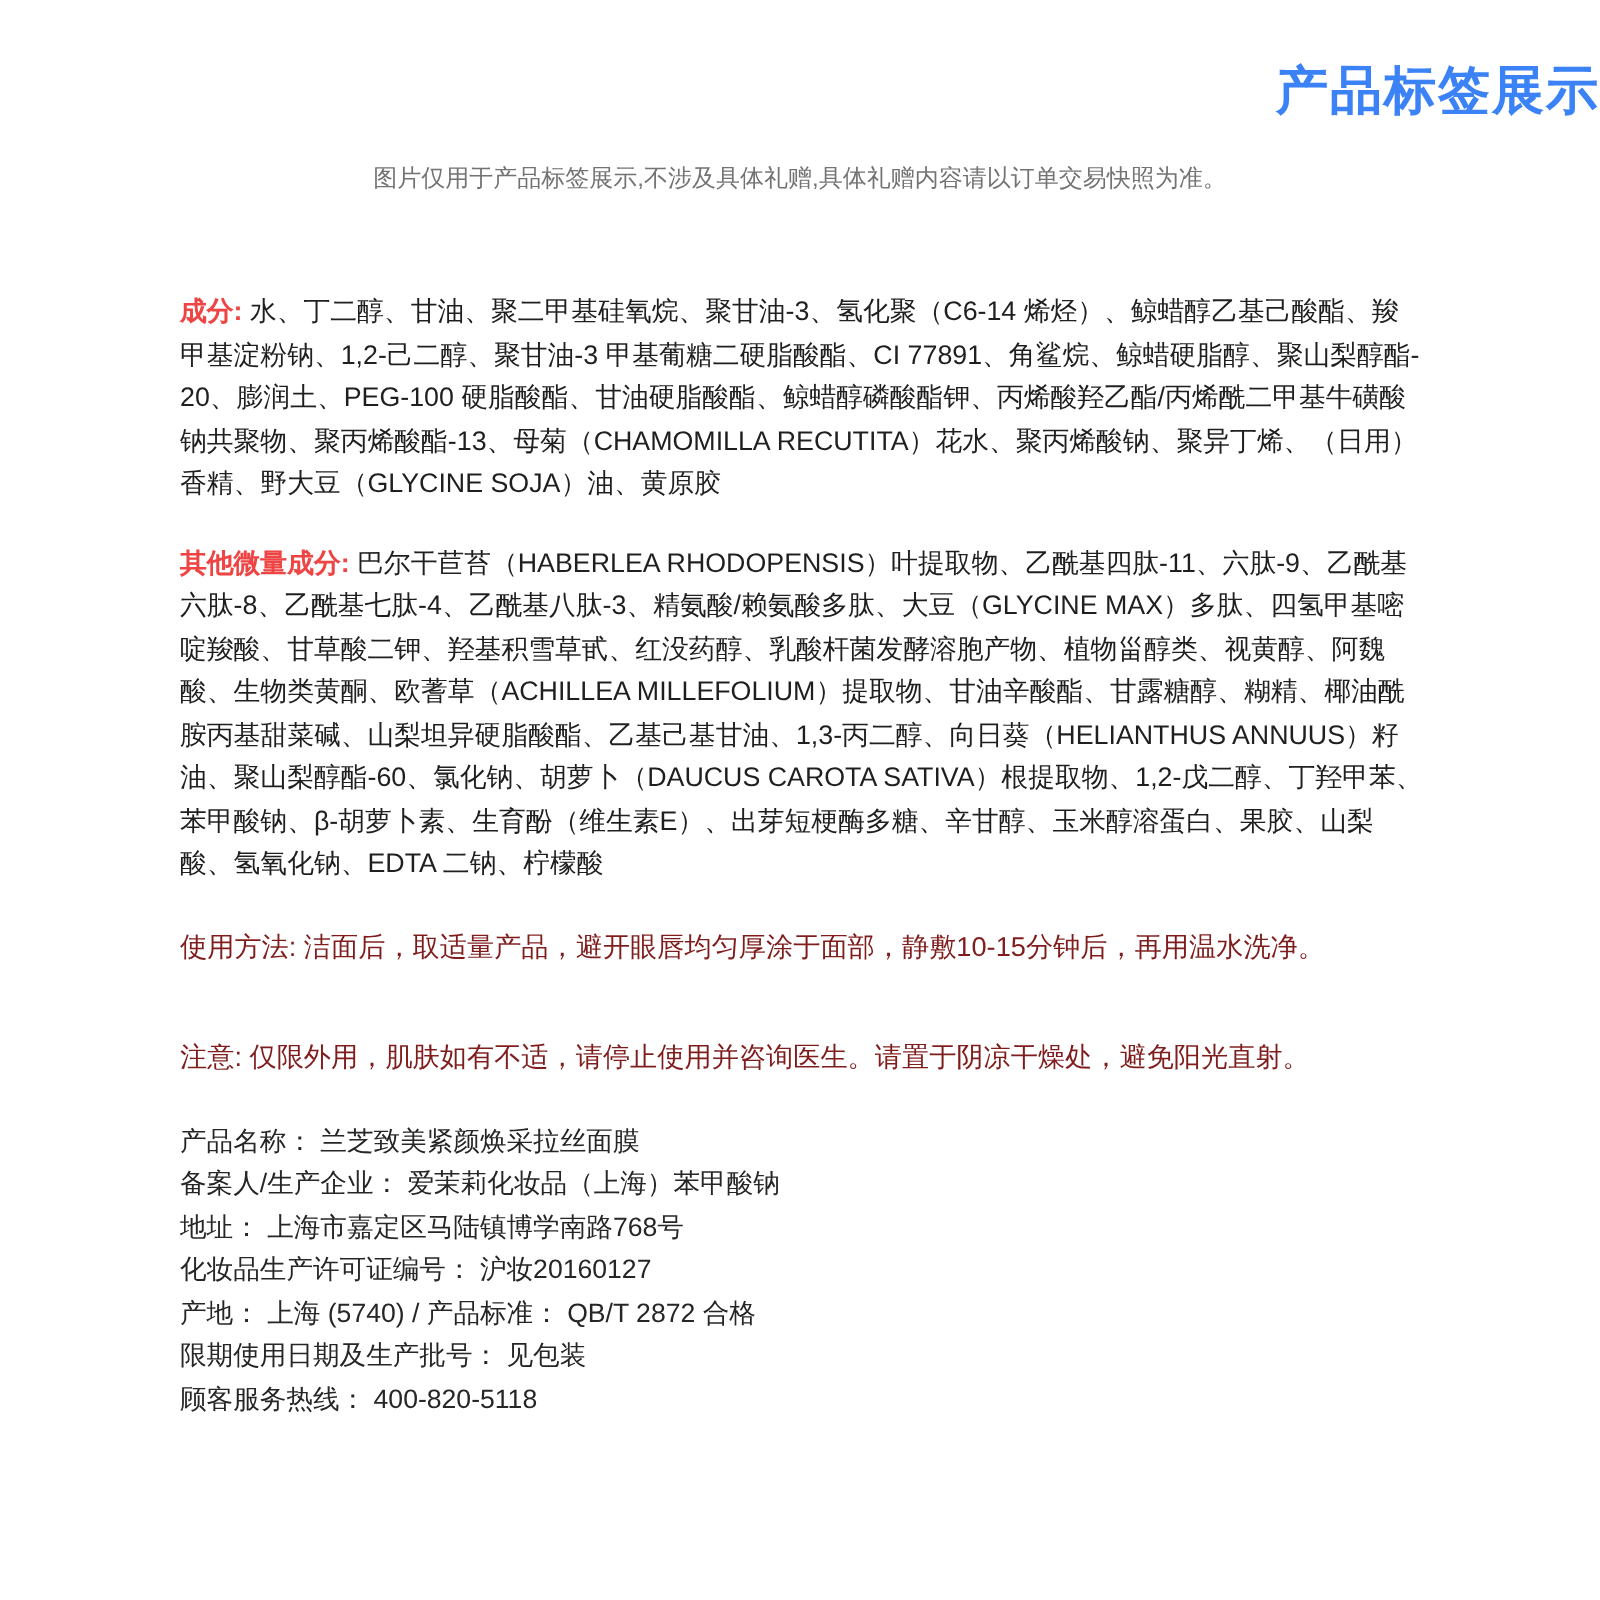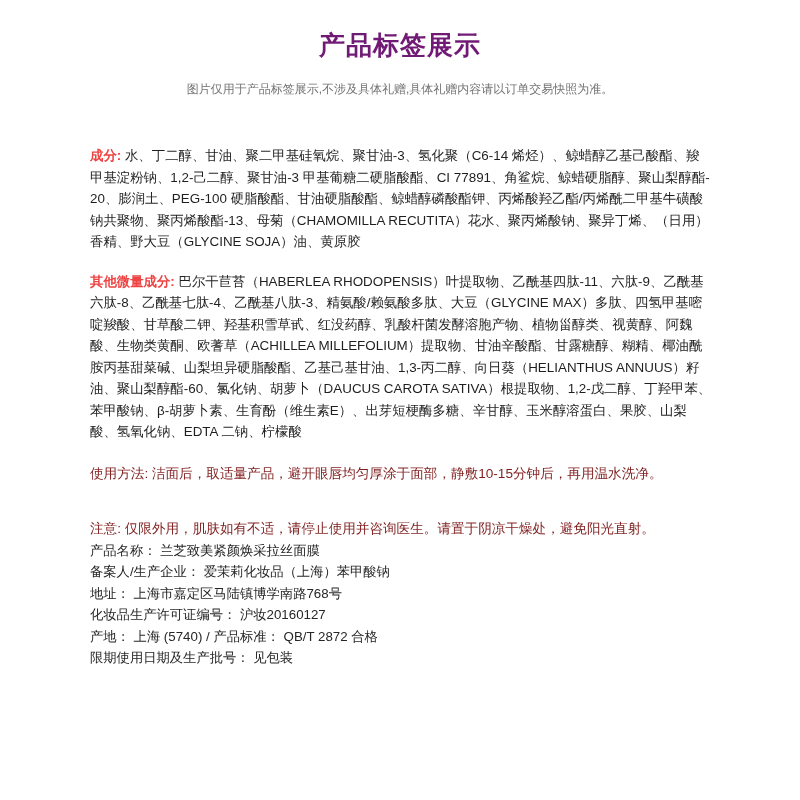--- a/index.html
+++ b/index.html
@@ -14,24 +14,24 @@
     overflow: hidden;
   }
   .page {
     width: 800px; height: 800px;
     background: #ffffff;
     position: relative;
   }
 
   
   .title {
-    text-align: center;
+    text-align: right;
     font-size: 26px;
     font-weight: 700;
-    color: #701a75;
+    color: #3b82f6;
     letter-spacing: 1px;
     padding-top: 30px;
     line-height: 1.2;
   }
   .subtitle {
     text-align: center;
     font-size: 12px;
     color: #737373;
     margin-top: 20px;
     letter-spacing: 0px;
@@ -63,20 +63,21 @@
   .usage, .caution {
     font-size: 13.6px;
     line-height: 23px;
     color: #7f1d1d;
   }
   .usage { margin-top: 19px; }
   .caution { margin-top: 32px; }
 
   
   .info {
+    margin-top: 20px;
     font-size: 13.3px;
     line-height: 21.5px;
     color: #262626;
   }
   .info-line { white-space: nowrap; }
 
   
   .netweight {
     margin-top: 24px;
     font-size: 16.5px;
@@ -111,17 +112,18 @@
       <span class="lbl">注意:</span><span> 仅限外用，肌肤如有不适，请停止使用并咨询医生。请置于阴凉干燥处，避免阳光直射。</span>
     </div>
 
     <div class="info">
       <div class="info-line">产品名称： 兰芝致美紧颜焕采拉丝面膜</div>
       <div class="info-line">备案人/生产企业： 爱茉莉化妆品（上海）苯甲酸钠</div>
       <div class="info-line">地址： 上海市嘉定区马陆镇博学南路768号</div>
       <div class="info-line">化妆品生产许可证编号： 沪妆20160127</div>
       <div class="info-line">产地： 上海 (5740) / 产品标准： QB/T 2872  合格</div>
       <div class="info-line">限期使用日期及生产批号： 见包装</div>
+      <div class="info-line">顾客服务热线： 400-820-5118</div>
     </div>
 
 
   </div>
 </div>
 
 </body></html>

